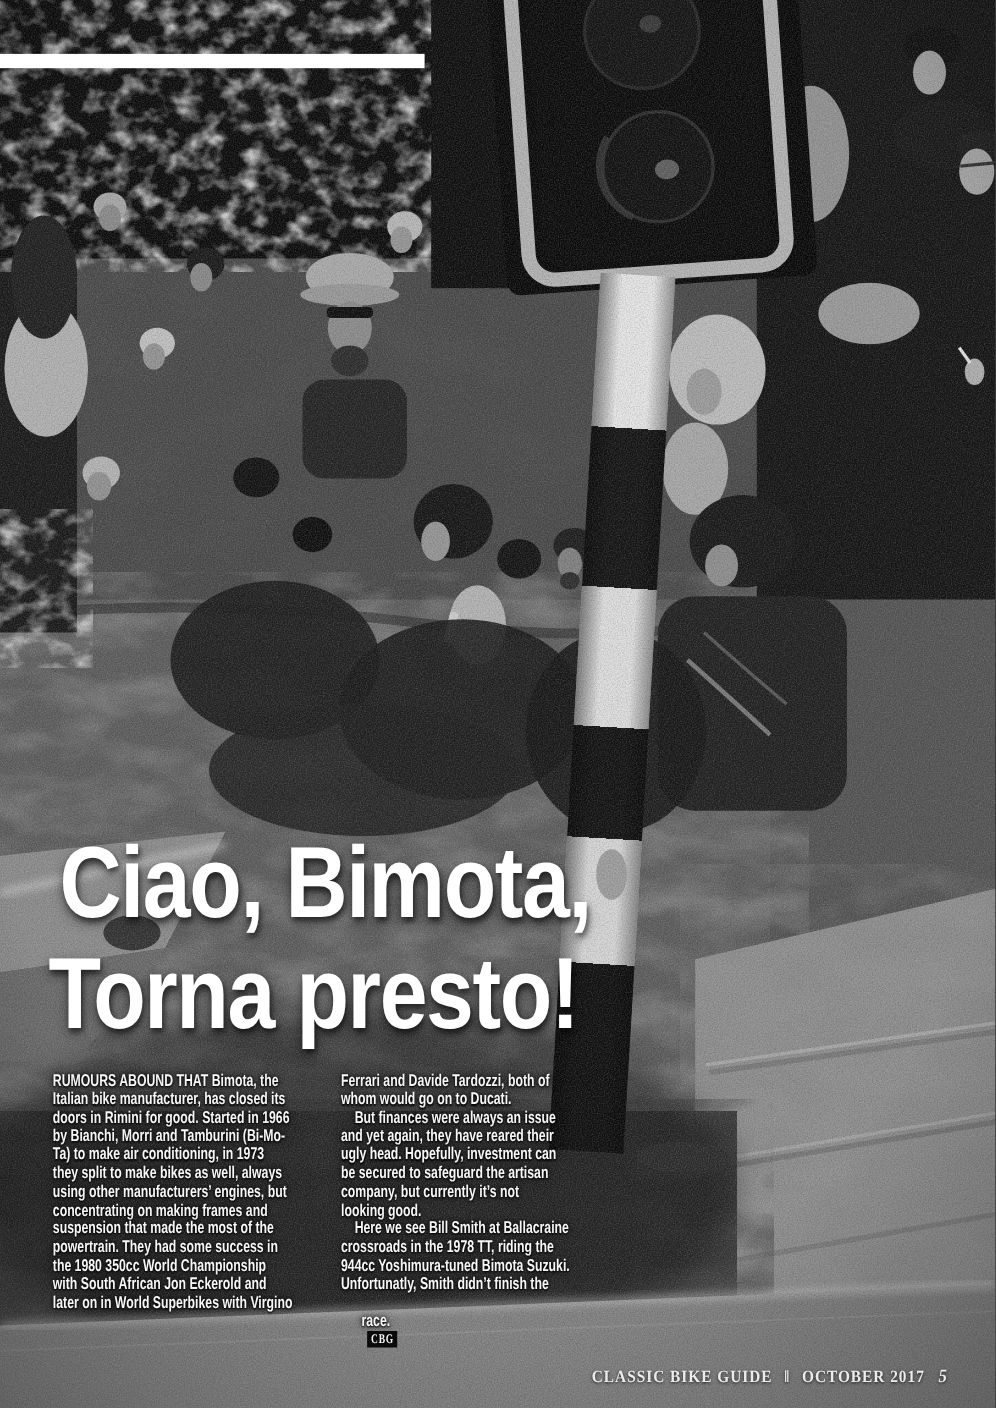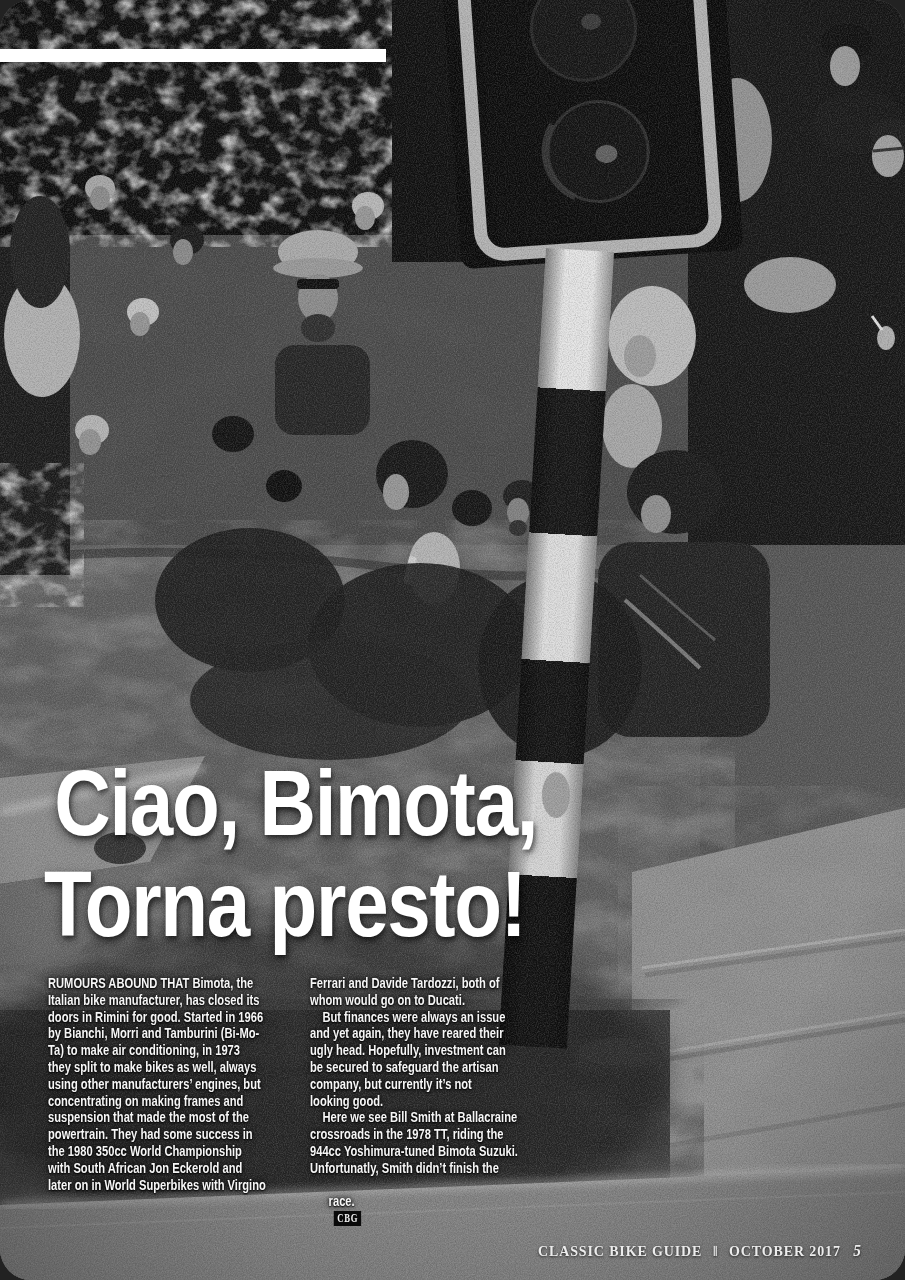--- a/index.html
+++ b/index.html
@@ -1,17 +1,17 @@
 <!DOCTYPE html>
 <html style="--headline-text: #ffffff; --body-text: #f7f7f7; --footer-text: #ececec; --top-bar: #ffffff;"><head>
 <meta charset="utf-8">
 <style>
   html,body{margin:0;padding:0;background:#222;}
   .page{position:relative;width:905px;height:1280px;overflow:hidden;background:#575757;
-        font-family:"Liberation Sans",sans-serif;border-radius:31px;}
+        font-family:"Liberation Sans",sans-serif;}
   .photo{position:absolute;inset:0;width:905px;height:1280px;display:block;}
   .top-rule{position:absolute;left:0;top:49px;width:386px;height:13px;background:var(--top-bar,#ffffff);}
   .headline{position:absolute;left:44px;top:753px;margin:0;color:var(--headline-text,#ffffff);
             font-weight:700;font-size:92px;line-height:101px;letter-spacing:-1.5px;white-space:nowrap;
             transform:scaleX(0.85);transform-origin:0 0;
             text-shadow:0 4px 12px rgba(0,0,0,.5), 2px 3px 5px rgba(0,0,0,.45);}
   .headline .hl-line{display:block;}
   .headline .hl-1{margin-left:12px;}
   .body-col{position:absolute;top:975px;width:335px;color:var(--body-text,#f7f7f7);
             font-weight:700;font-size:15.5px;line-height:16.8px;

